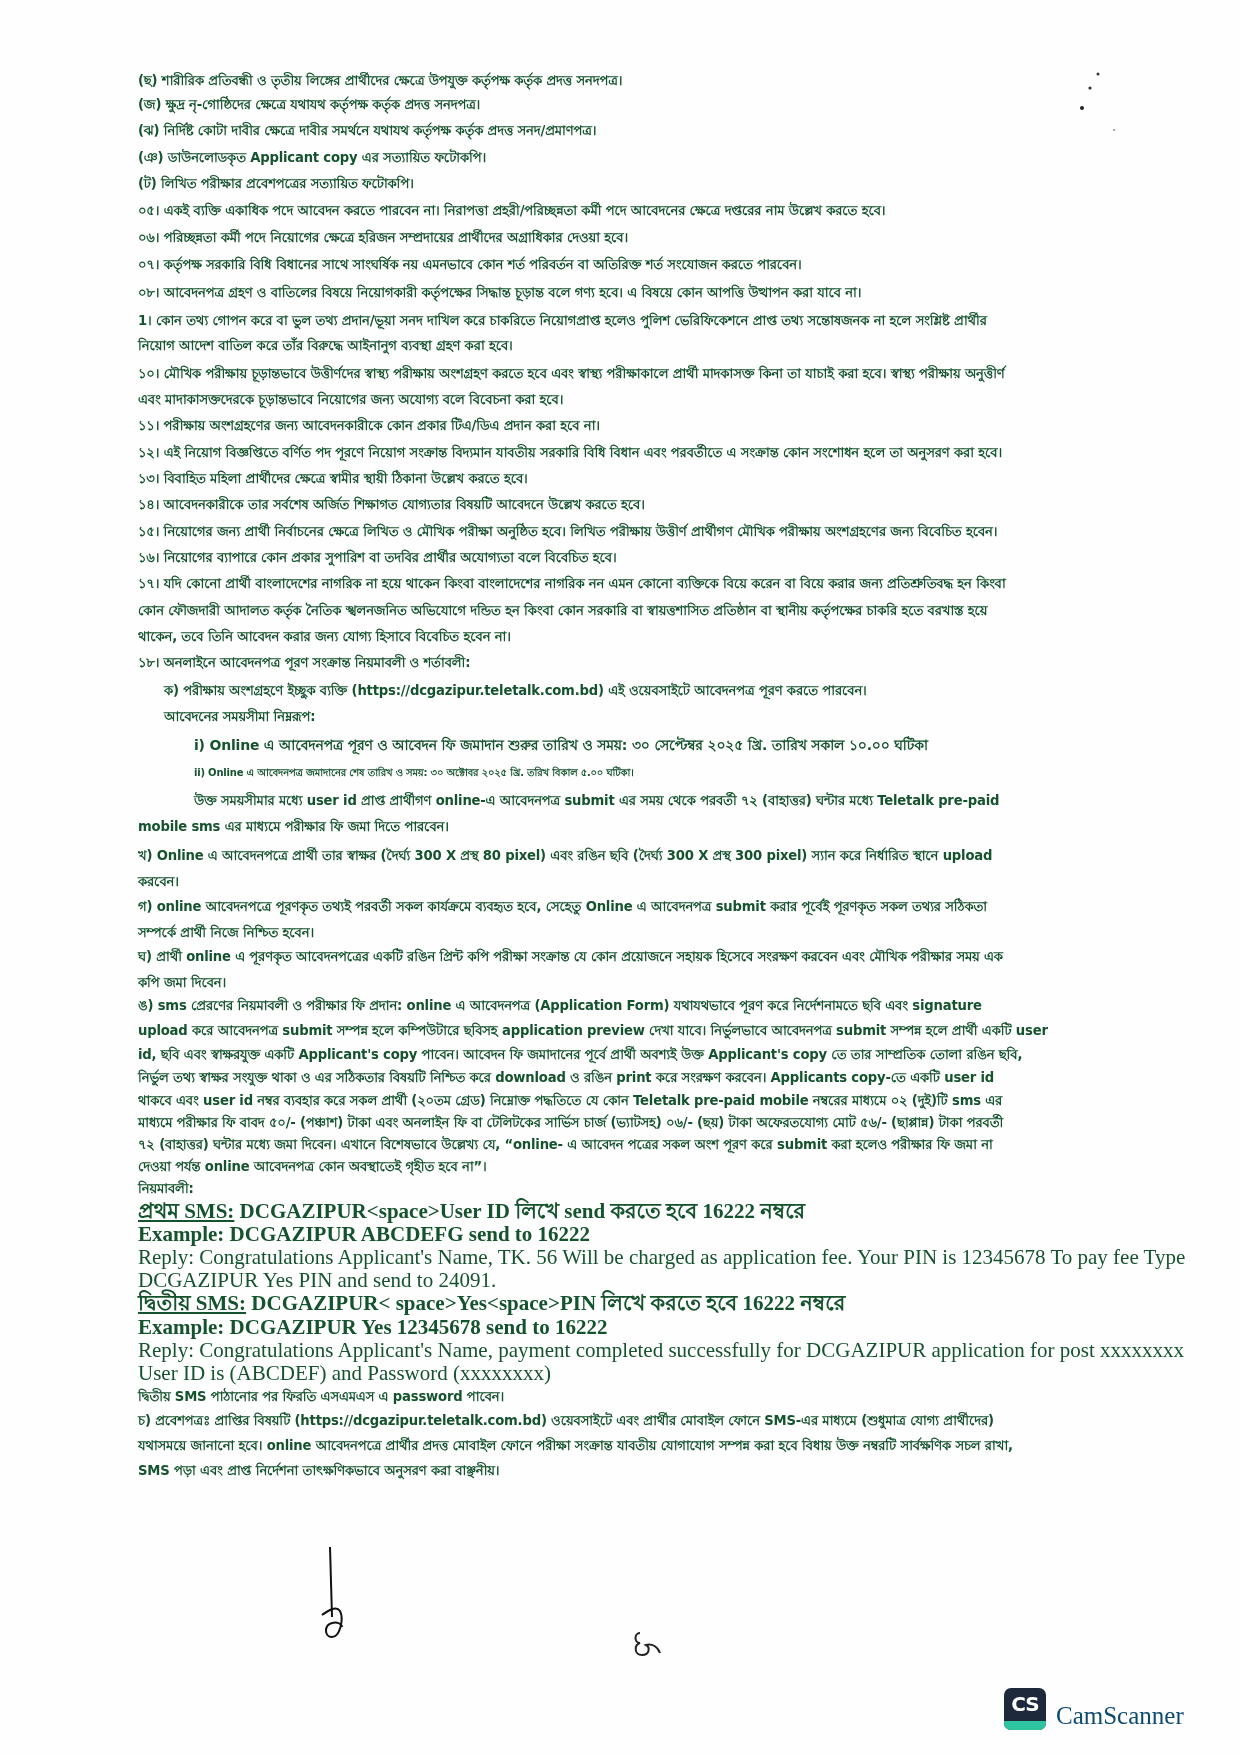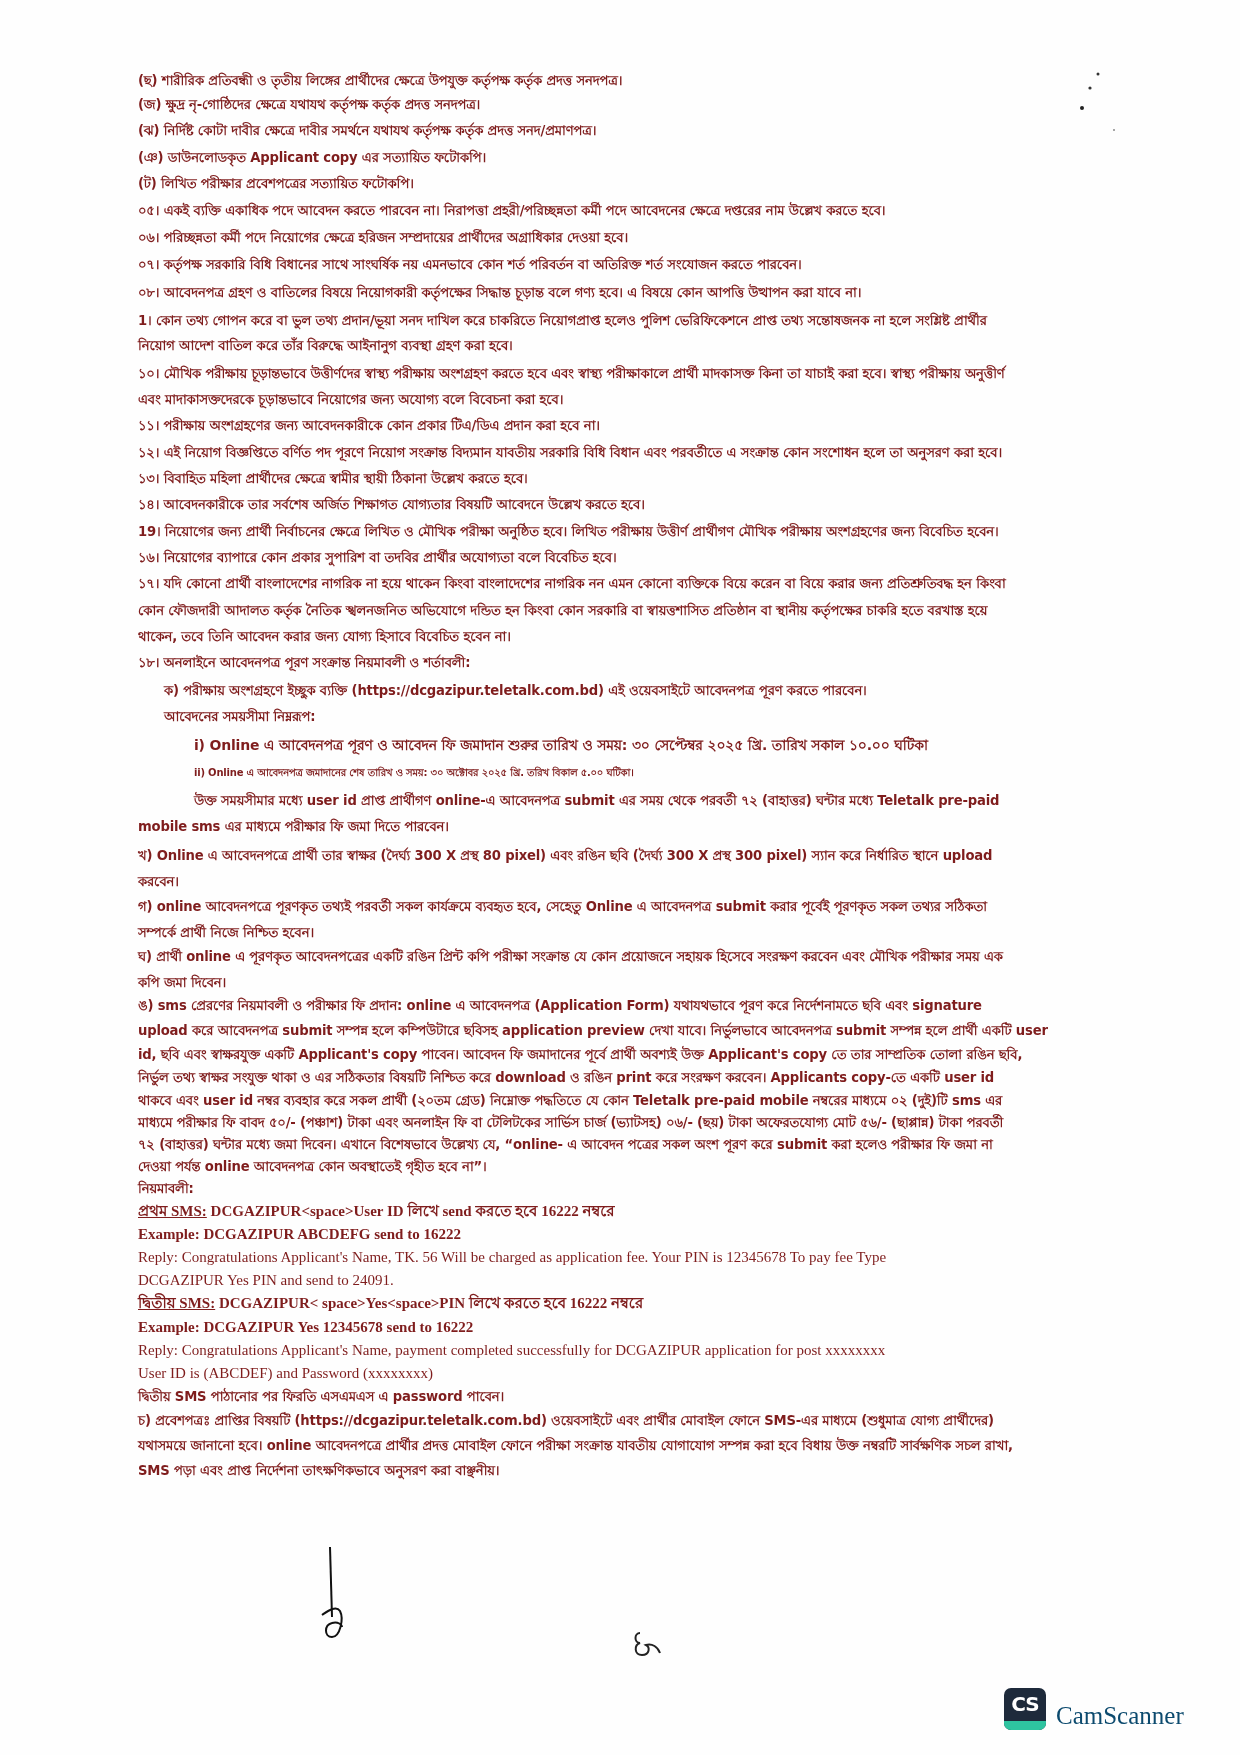--- a/index.html
+++ b/index.html
@@ -1,22 +1,22 @@
 <!DOCTYPE html>
 <html><head>
 <meta charset="utf-8">
 <style>
   html, body { margin: 0; padding: 0; background: #ffffff; }
   body { width: 1240px; height: 1755px; position: relative; overflow: hidden;
          font-family: "DejaVu Sans", "Liberation Sans", sans-serif; color: #111; }
   .page { position: absolute; left: 0; top: 0; width: 1240px; height: 1755px; background: #fefefe; }
   .content { position: absolute; left: 138px; top: 72px; width: 1010px; }
-  .line { position: absolute; left: 0; white-space: nowrap; font-size: 13.2px; line-height: 18px; color: #7f1d1d;
+  .line { position: absolute; left: 0; white-space: nowrap; font-size: 13.2px; line-height: 18px; color: #14532d;
           font-weight: 600; letter-spacing: -0.2px; text-align: center; }
-  .line.lat { font-family: "Liberation Serif", serif; font-size: 15px; font-weight: 400; letter-spacing: 0; }
+  .line.lat { font-family: "Liberation Serif", serif; font-size: 21px; font-weight: 400; letter-spacing: 0; }
   .line.bold { font-weight: 700; }
   .ind1 { left: 26px; }
   .ind2 { left: 56px; }
   .u { text-decoration: underline; }
   .sig1 { position: absolute; left: 320px; top: 1545px; width: 30px; height: 100px; }
   .sig2 { position: absolute; left: 632px; top: 1625px; width: 36px; height: 36px; }
   .marks { position: absolute; left: 1070px; top: 70px; width: 60px; height: 80px; }
   .cs { position: absolute; left: 1004px; top: 1688px; display: flex; align-items: flex-end; gap: 10px; }
   .cs-logo { width: 42px; height: 42px; border-radius: 7px; overflow: hidden; position: relative; background: #1e2a3b; }
   .cs-logo .bar { position: absolute; left: 0; right: 0; bottom: 0; height: 9px; background: #2ec4a0; }
@@ -47,21 +47,21 @@
     <div class="line" style="top:184px">০৭। কর্তৃপক্ষ সরকারি বিধি বিধানের সাথে সাংঘর্ষিক নয় এমনভাবে কোন শর্ত পরিবর্তন বা অতিরিক্ত শর্ত সংযোজন করতে পারবেন।</div>
     <div class="line" style="top:212px">০৮। আবেদনপত্র গ্রহণ ও বাতিলের বিষয়ে নিয়োগকারী কর্তৃপক্ষের সিদ্ধান্ত চূড়ান্ত বলে গণ্য হবে। এ বিষয়ে কোন আপত্তি উত্থাপন করা যাবে না।</div>
     <div class="line" style="top:240px">1। কোন তথ্য গোপন করে বা ভুল তথ্য প্রদান/ভূয়া সনদ দাখিল করে চাকরিতে নিয়োগপ্রাপ্ত হলেও পুলিশ ভেরিফিকেশনে প্রাপ্ত তথ্য সন্তোষজনক না হলে সংশ্লিষ্ট প্রার্থীর</div>
     <div class="line" style="top:265px">নিয়োগ আদেশ বাতিল করে তাঁর বিরুদ্ধে আইনানুগ ব্যবস্থা গ্রহণ করা হবে।</div>
     <div class="line" style="top:293px">১০। মৌখিক পরীক্ষায় চূড়ান্তভাবে উত্তীর্ণদের স্বাস্থ্য পরীক্ষায় অংশগ্রহণ করতে হবে এবং স্বাস্থ্য পরীক্ষাকালে প্রার্থী মাদকাসক্ত কিনা তা যাচাই করা হবে। স্বাস্থ্য পরীক্ষায় অনুত্তীর্ণ</div>
     <div class="line" style="top:319px">এবং মাদাকাসক্তদেরকে চূড়ান্তভাবে নিয়োগের জন্য অযোগ্য বলে বিবেচনা করা হবে।</div>
     <div class="line" style="top:345px">১১। পরীক্ষায় অংশগ্রহণের জন্য আবেদনকারীকে কোন প্রকার টিএ/ডিএ প্রদান করা হবে না।</div>
     <div class="line" style="top:372px">১২। এই নিয়োগ বিজ্ঞপ্তিতে বর্ণিত পদ পূরণে নিয়োগ সংক্রান্ত বিদ্যমান যাবতীয় সরকারি বিধি বিধান এবং পরবর্তীতে এ সংক্রান্ত কোন সংশোধন হলে তা অনুসরণ করা হবে।</div>
     <div class="line" style="top:398px">১৩। বিবাহিত মহিলা প্রার্থীদের ক্ষেত্রে স্বামীর স্থায়ী ঠিকানা উল্লেখ করতে হবে।</div>
     <div class="line" style="top:424px">১৪। আবেদনকারীকে তার সর্বশেষ অর্জিত শিক্ষাগত যোগ্যতার বিষয়টি আবেদনে উল্লেখ করতে হবে।</div>
-    <div class="line" style="top:451px">19। নিয়োগের জন্য প্রার্থী নির্বাচনের ক্ষেত্রে লিখিত ও মৌখিক পরীক্ষা অনুষ্ঠিত হবে। লিখিত পরীক্ষায় উত্তীর্ণ প্রার্থীগণ মৌখিক পরীক্ষায় অংশগ্রহণের জন্য বিবেচিত হবেন।</div>
+    <div class="line" style="top:451px">১৫। নিয়োগের জন্য প্রার্থী নির্বাচনের ক্ষেত্রে লিখিত ও মৌখিক পরীক্ষা অনুষ্ঠিত হবে। লিখিত পরীক্ষায় উত্তীর্ণ প্রার্থীগণ মৌখিক পরীক্ষায় অংশগ্রহণের জন্য বিবেচিত হবেন।</div>
     <div class="line" style="top:477px">১৬। নিয়োগের ব্যাপারে কোন প্রকার সুপারিশ বা তদবির প্রার্থীর অযোগ্যতা বলে বিবেচিত হবে।</div>
     <div class="line" style="top:503px">১৭। যদি কোনো প্রার্থী বাংলাদেশের নাগরিক না হয়ে থাকেন কিংবা বাংলাদেশের নাগরিক নন এমন কোনো ব্যক্তিকে বিয়ে করেন বা বিয়ে করার জন্য প্রতিশ্রুতিবদ্ধ হন কিংবা</div>
     <div class="line" style="top:530px">কোন ফৌজদারী আদালত কর্তৃক নৈতিক স্খলনজনিত অভিযোগে দন্ডিত হন কিংবা কোন সরকারি বা স্বায়ত্তশাসিত প্রতিষ্ঠান বা স্থানীয় কর্তৃপক্ষের চাকরি হতে বরখাস্ত হয়ে</div>
     <div class="line" style="top:556px">থাকেন, তবে তিনি আবেদন করার জন্য যোগ্য হিসাবে বিবেচিত হবেন না।</div>
     <div class="line" style="top:582px">১৮। অনলাইনে আবেদনপত্র পূরণ সংক্রান্ত নিয়মাবলী ও শর্তাবলী:</div>
     <div class="line ind1" style="top:610px">ক) পরীক্ষায় অংশগ্রহণে ইচ্ছুক ব্যক্তি (https://dcgazipur.teletalk.com.bd) এই ওয়েবসাইটে আবেদনপত্র পূরণ করতে পারবেন।</div>
     <div class="line ind1" style="top:636px">আবেদনের সময়সীমা নিম্নরূপ:</div>
     <div class="line ind2 bold" style="top:664px; font-size:14px;">i) Online এ আবেদনপত্র পূরণ ও আবেদন ফি জমাদান শুরুর তারিখ ও সময়: ৩০ সেপ্টেম্বর ২০২৫ খ্রি. তারিখ সকাল ১০.০০ ঘটিকা</div>
     <div class="line ind2 bold" style="top:692px; font-size:10px;">ii) Online এ আবেদনপত্র জমাদানের শেষ তারিখ ও সময়: ৩০ অক্টোবর ২০২৫ খ্রি. তরিখ বিকাল ৫.০০ ঘটিকা।</div>
     <div class="line ind2" style="top:720px">উক্ত সময়সীমার মধ্যে user id প্রাপ্ত প্রার্থীগণ online-এ আবেদনপত্র submit এর সময় থেকে পরবর্তী ৭২ (বাহাত্তর) ঘন্টার মধ্যে Teletalk pre-paid</div>

